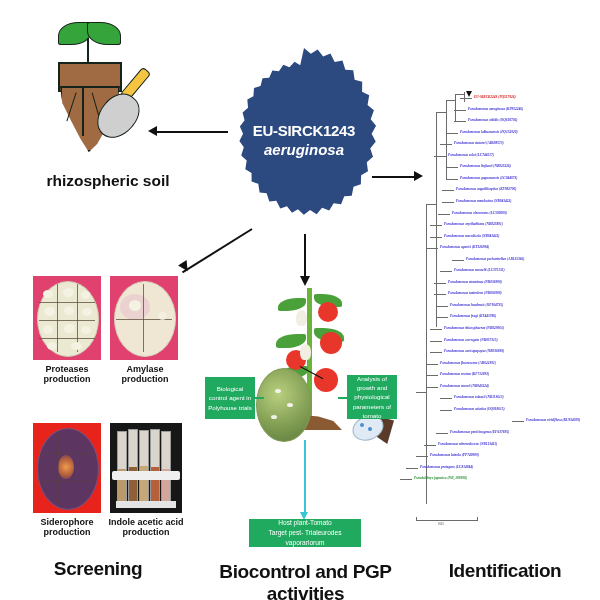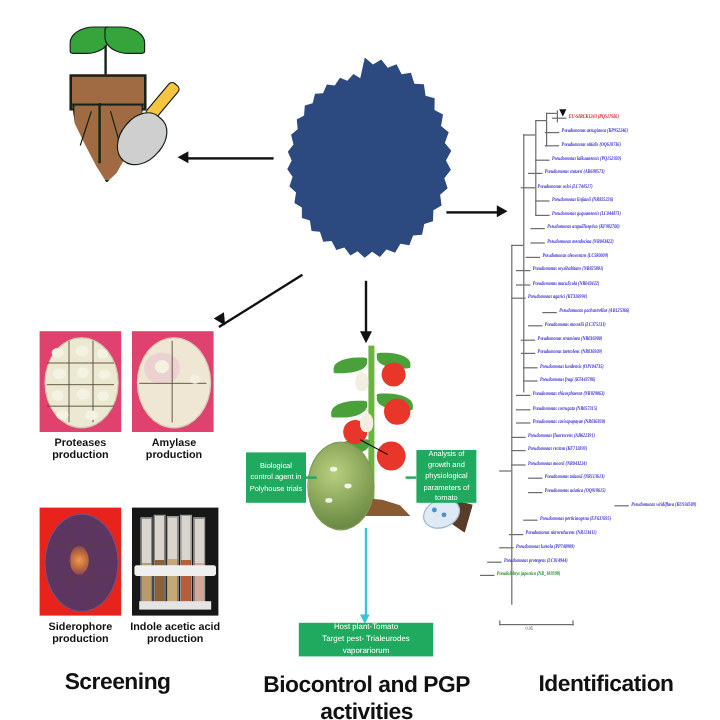--- a/index.html
+++ b/index.html
@@ -81,25 +81,28 @@
   <div class="abs" style="left:33px;top:72px;width:1.4px;height:30px;background:#15231a;transform:rotate(18deg);"></div>
   <div class="abs" style="left:58px;top:72px;width:1.4px;height:32px;background:#15231a;transform:rotate(-16deg);"></div>
 
   <div class="abs" style="left:92px;top:46px;width:9px;height:34px;background:#f5c542;border:1.8px solid #15231a;
               border-radius:4px;transform:rotate(40deg);"></div>
   <div class="abs" style="left:62px;top:72px;width:34px;height:46px;background:#cfcfcf;border:1.8px solid #15231a;
               border-radius:45% 45% 50% 50%;transform:rotate(40deg);"></div>
 </div>
 
 <div class="headcap" style="left:8px;top:172px;width:200px;">
+  <div>rhizospheric soil</div>
 </div>
 
 <div id="hub" class="abs">
   <div class="star"></div>
   <div class="txt">
+    <div class="l1">EU-SIRCK1243</div>
+    <div class="l3">aeruginosa</div>
   </div>
 </div>
 
 <div class="arrowline" style="left:228px;top:131px;width:72px;transform:rotate(180deg);"></div>
 <div class="arrowhead" style="left:148px;top:126px;border-top:5px solid transparent;border-bottom:5px solid transparent;
             border-right:9px solid #111;"></div>
 
 <div class="arrowline" style="left:252px;top:228px;width:82px;transform:rotate(148deg);"></div>
 <div class="arrowhead" style="left:180px;top:262px;border-left:5px solid transparent;border-right:5px solid transparent;
             border-top:10px solid #111;transform:rotate(-32deg);"></div>

